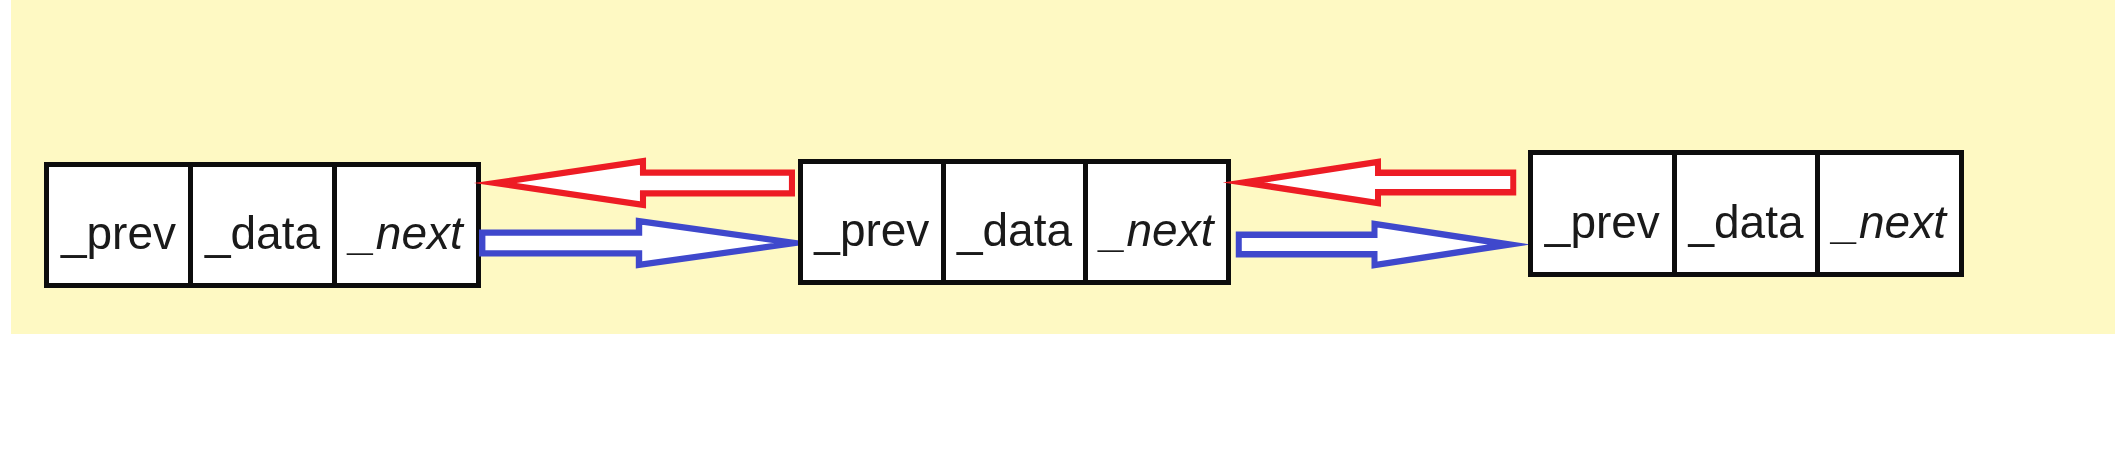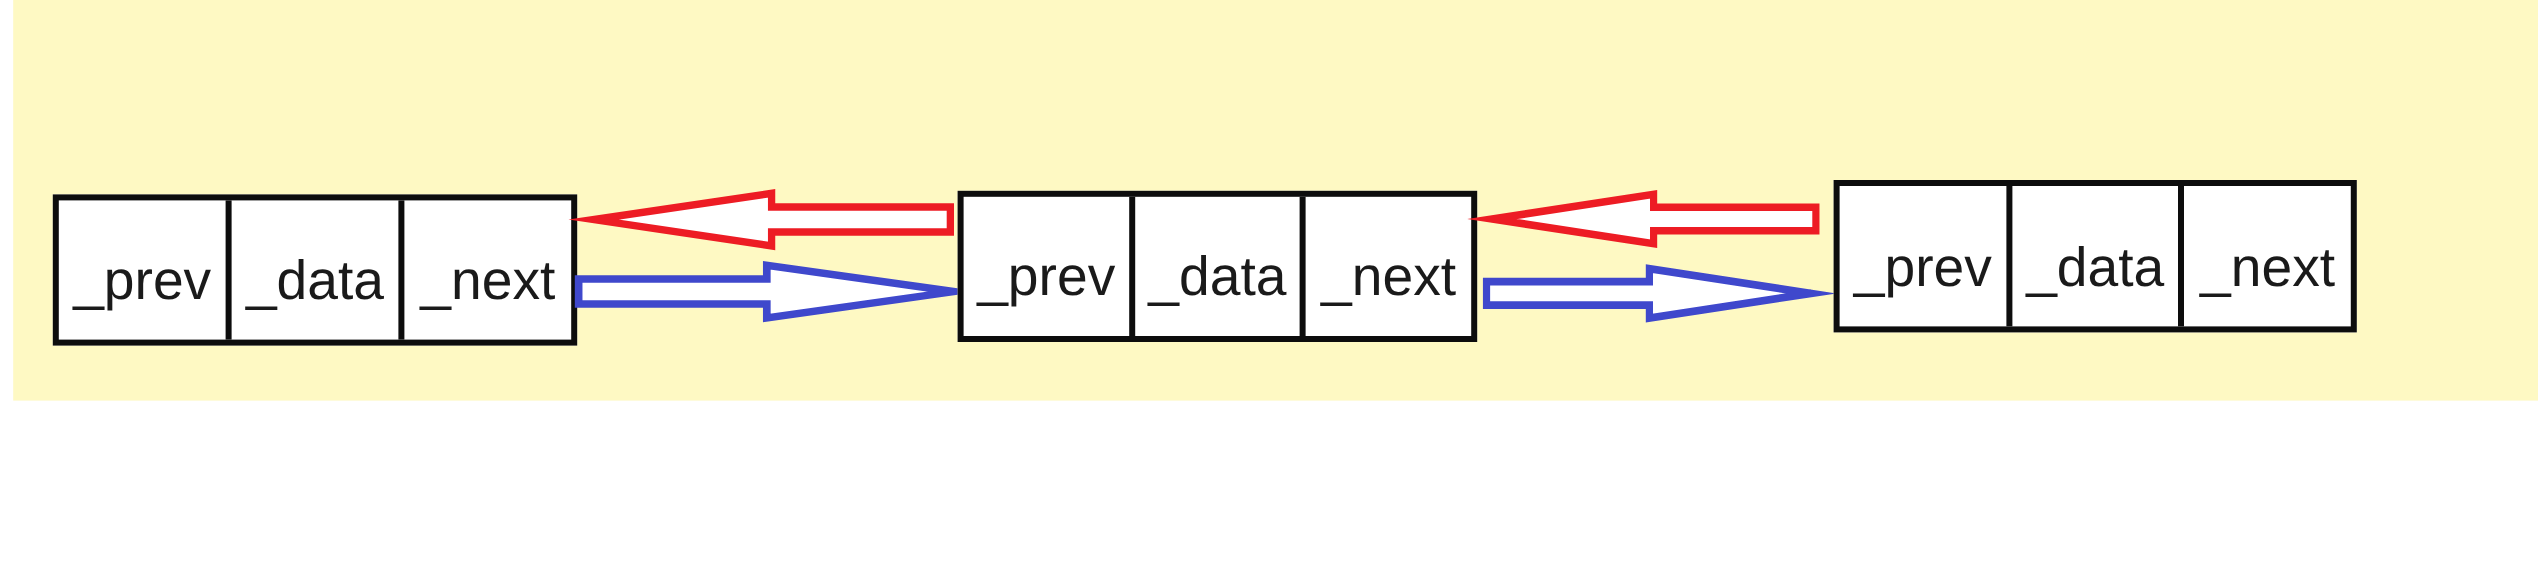--- a/index.html
+++ b/index.html
@@ -25,21 +25,21 @@
     align-items: center;
     justify-content: center;
     padding-top: 16px;
     box-sizing: border-box;
     border-right: 5px solid #0d0d0d;
     font-size: 46px;
     letter-spacing: 0px;
     color: #1a1a1a;
     white-space: nowrap;
   }
-  .cell:last-child { border-right: none; }
+  .cell:last-child { border-right: none; font-style: italic; }
   .arrow {
     position: absolute;
     display: block;
     overflow: visible;
   }
   
   #node-1 { left: 33px;   top: 162px; width: 437px; height: 126px; }
   #node-2 { left: 787px;  top: 159px; width: 433px; height: 126px; }
   #node-3 { left: 1517px; top: 150px; width: 436px; height: 127px; }
   

